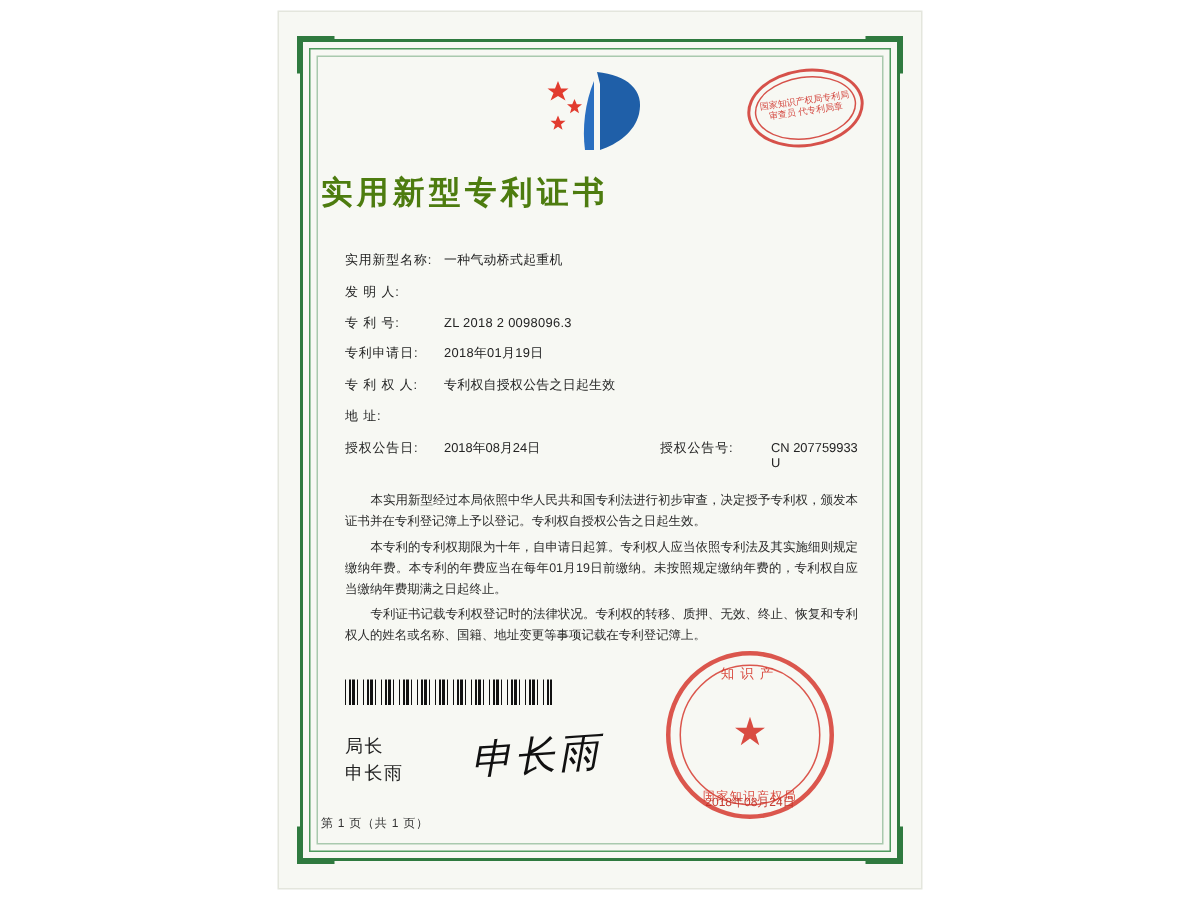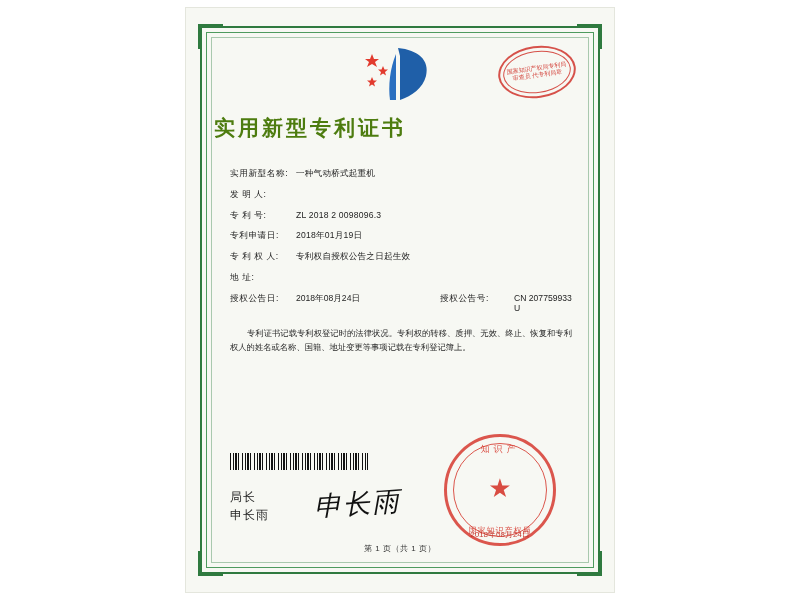--- a/index.html
+++ b/index.html
@@ -192,21 +192,21 @@
     color: #111;
     letter-spacing: 2px;
     transform: rotate(-4deg);
   }
 
   .page-no {
     position: absolute;
     left: 0;
     right: 0;
     bottom: 8px;
-    text-align: center;
+    text-align: left;
     font-size: 8px;
     color: #333;
     letter-spacing: 0.5px;
     margin-top: 20px;
   }
 
   
   .seal-top {
     position: absolute;
     right: 38px;
@@ -351,20 +351,22 @@
             <span class="v">2018年08月24日</span>
           </span>
           <span class="dual-right">
             <span class="k">授权公告号:</span>
             <span class="v">CN 207759933 U</span>
           </span>
         </div>
       </div>
 
       <div class="body-text">
+        <p>本实用新型经过本局依照中华人民共和国专利法进行初步审查，决定授予专利权，颁发本证书并在专利登记簿上予以登记。专利权自授权公告之日起生效。</p>
+        <p>本专利的专利权期限为十年，自申请日起算。专利权人应当依照专利法及其实施细则规定缴纳年费。本专利的年费应当在每年01月19日前缴纳。未按照规定缴纳年费的，专利权自应当缴纳年费期满之日起终止。</p>
         <p>专利证书记载专利权登记时的法律状况。专利权的转移、质押、无效、终止、恢复和专利权人的姓名或名称、国籍、地址变更等事项记载在专利登记簿上。</p>
       </div>
 
       <div class="barcode"></div>
 
       <div class="signature-block">
         <div>局长</div>
         <div>申长雨</div>
       </div>
       <div class="handwriting">申长雨</div>

